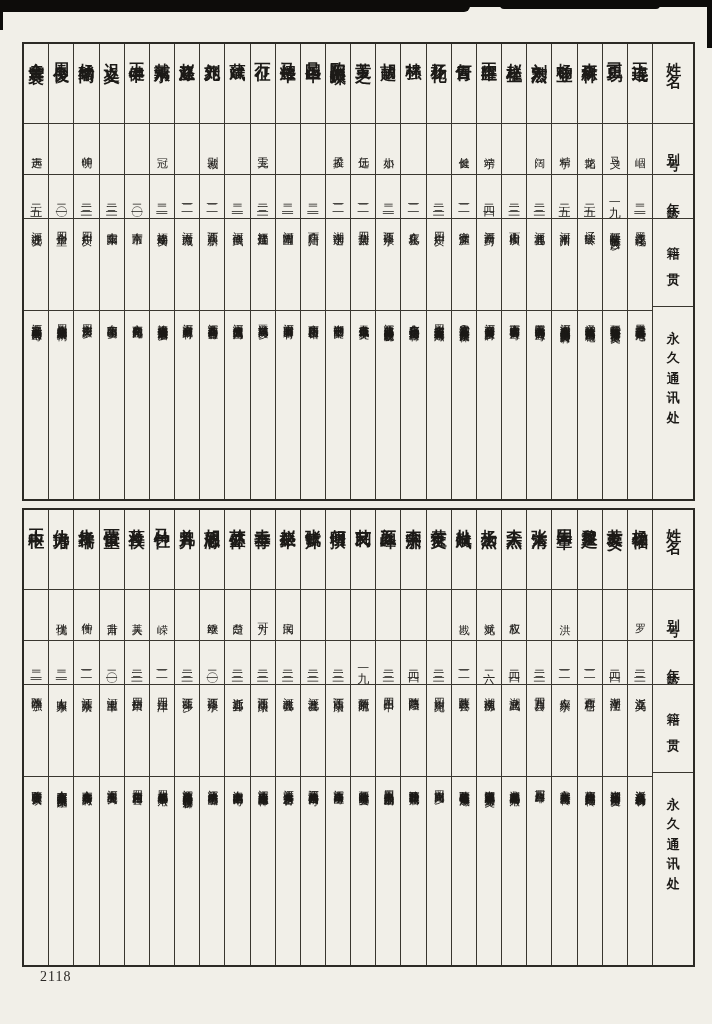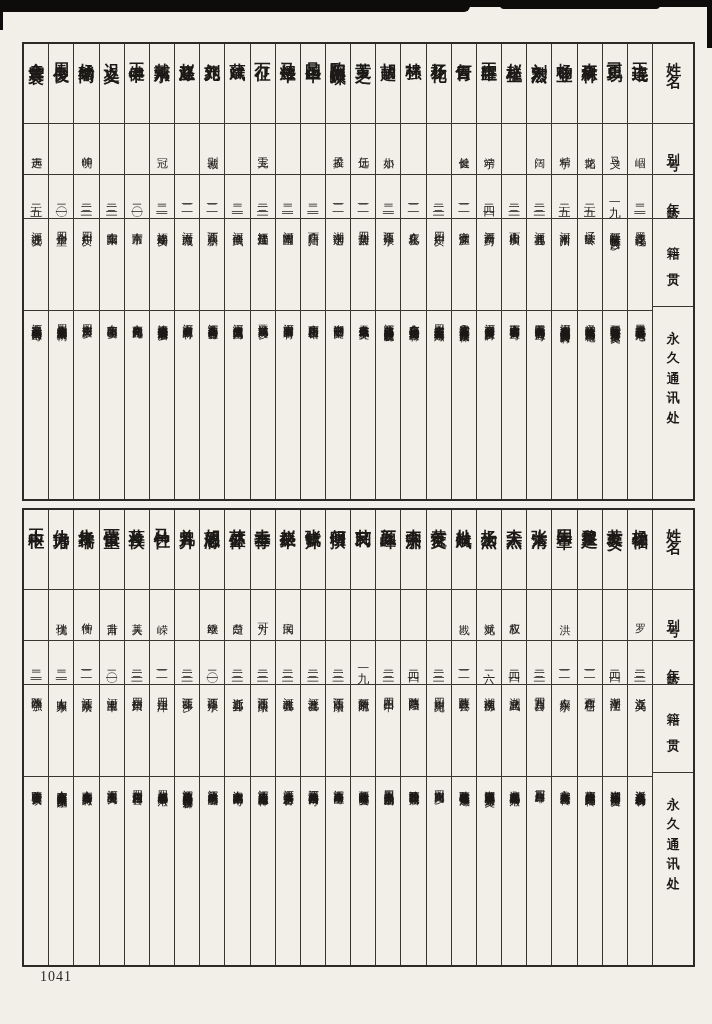--- a/index.html
+++ b/index.html
@@ -960,14 +960,14 @@
         </div>
         <div class="cell c-native">
           <span class="vtext">陕西宁强</span>
         </div>
         <div class="cell c-addr">
           <span class="vtext">陕西省宁强县大安镇</span>
         </div>
       </div>
     </div>
 
-  <div class="page-number">1041</div>
+  <div class="page-number">2118</div>
 </div>
 
 </body></html>

